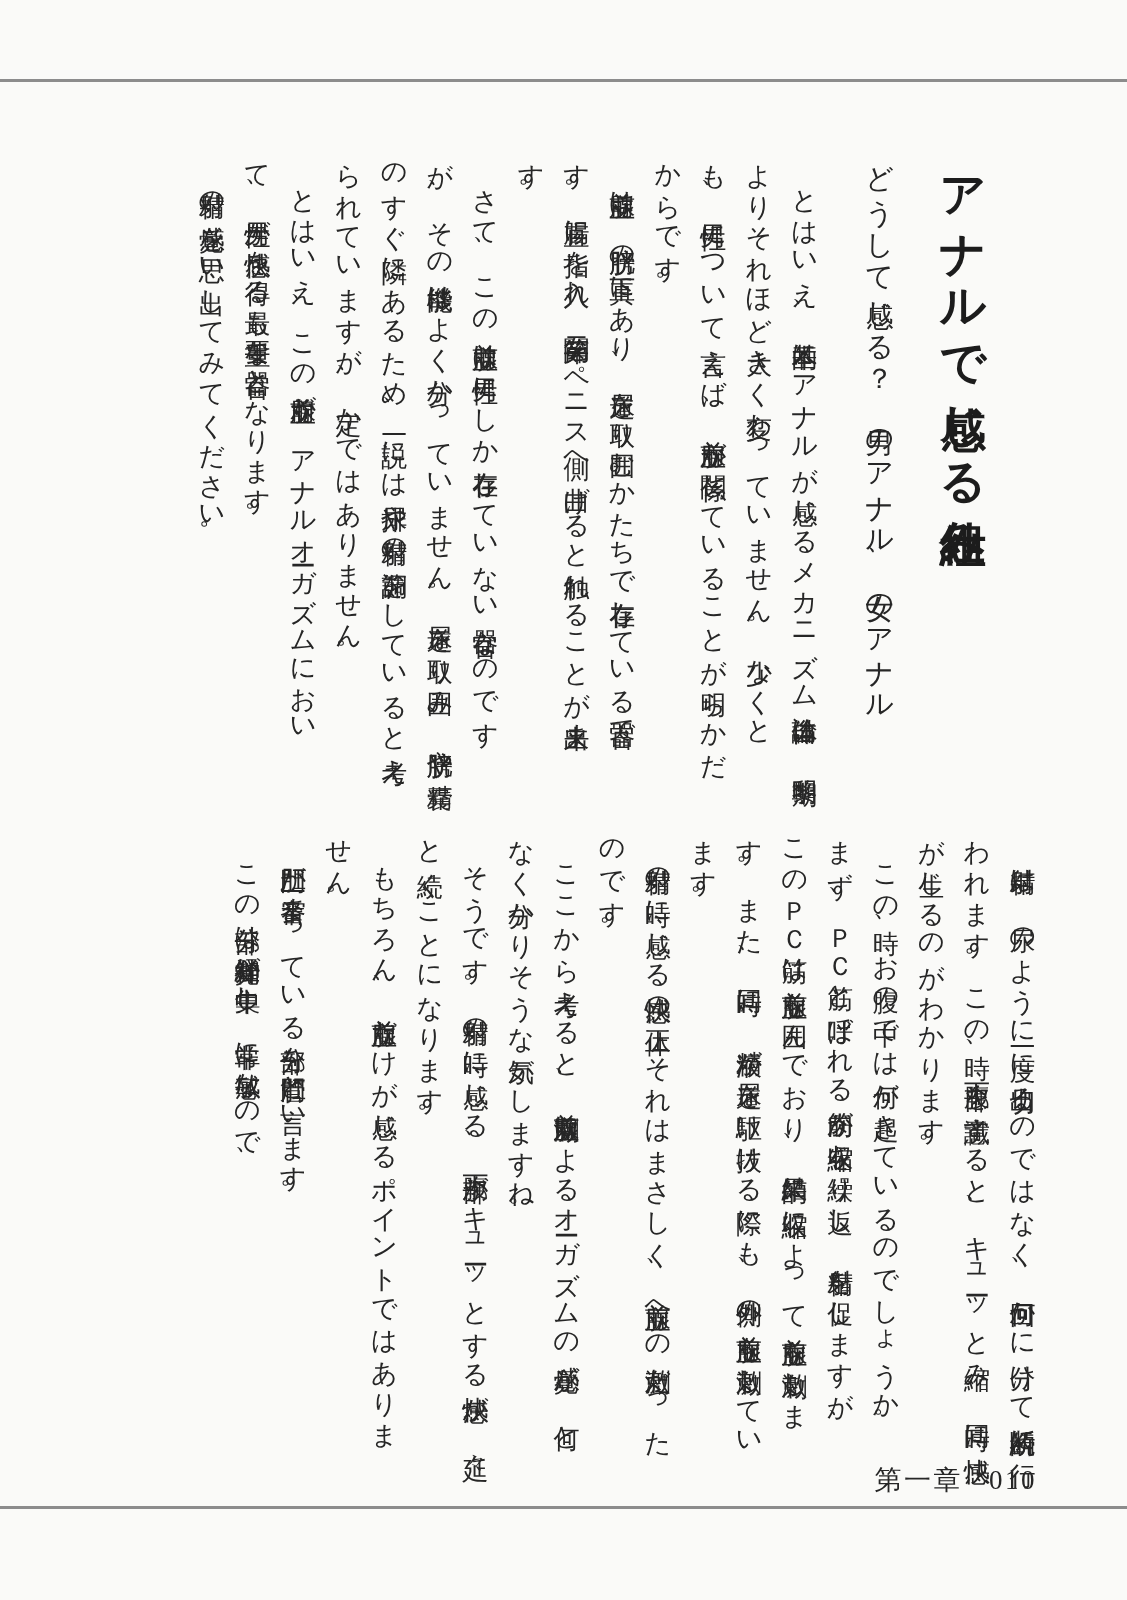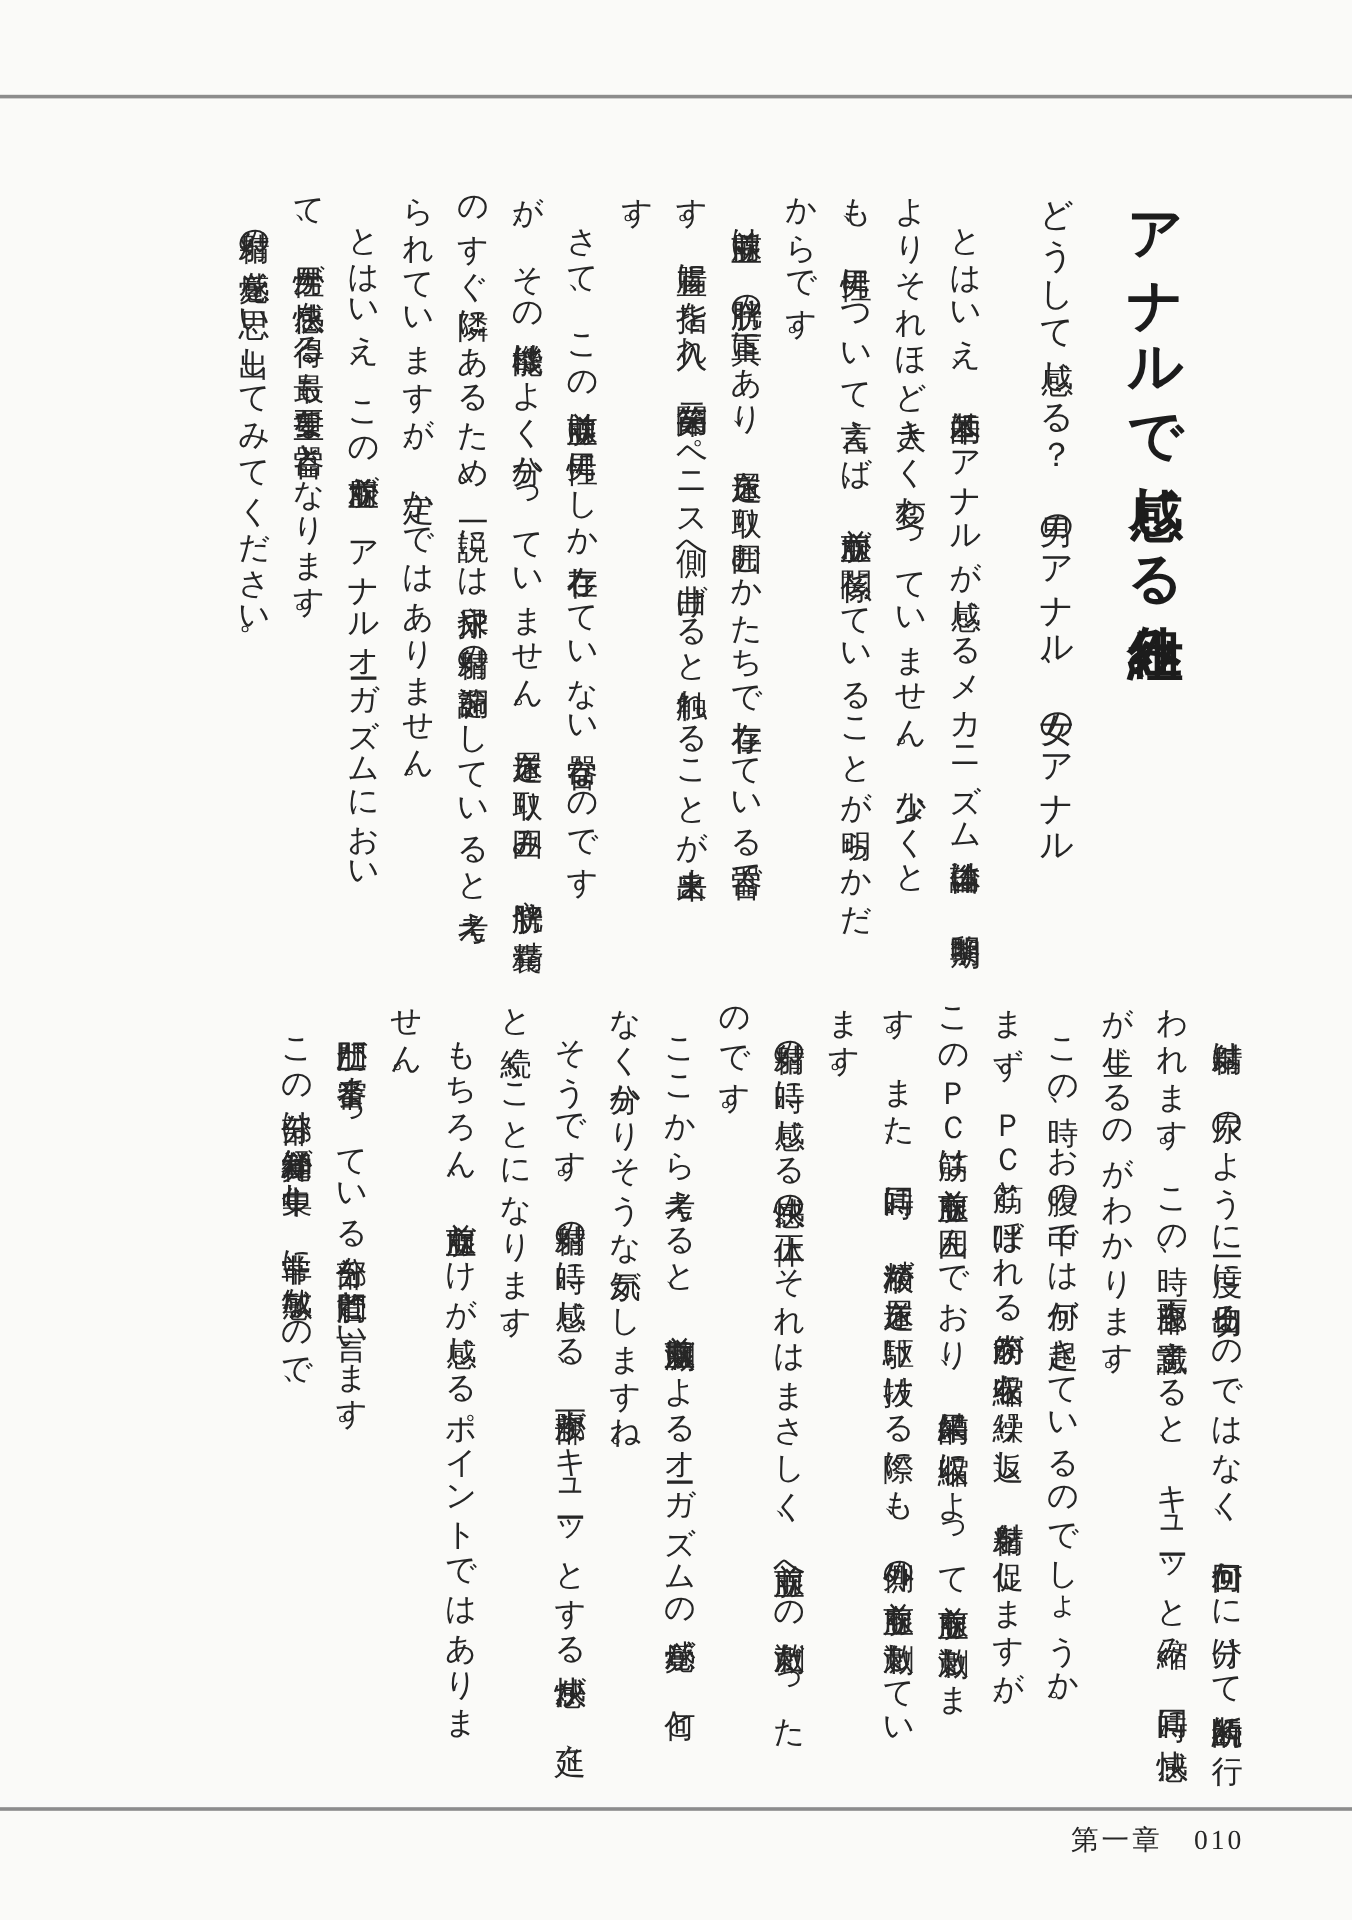--- a/index.html
+++ b/index.html
@@ -46,26 +46,26 @@
     font-size: 26px;
     line-height: 45.6px;
     letter-spacing: 1.2px;
     text-indent: 1em;
   }
   
   .band p.tight { letter-spacing: 0.1px; }
 
   .footer {
     position: absolute;
-    top: 1518px;
+    top: 1462px;
     right: 90px;
     display: flex;
     align-items: baseline;
     gap: 26px;
-    font-size: 23px;
+    font-size: 27px;
     letter-spacing: 2.5px;
   }
 </style>
 </head>
 <body>
 
 <div class="page" style="background: rgb(250, 250, 248); color: rgb(38, 38, 38);">
 
   <div class="rule rule-top" style="background: rgb(140, 140, 140);"></div>
 

